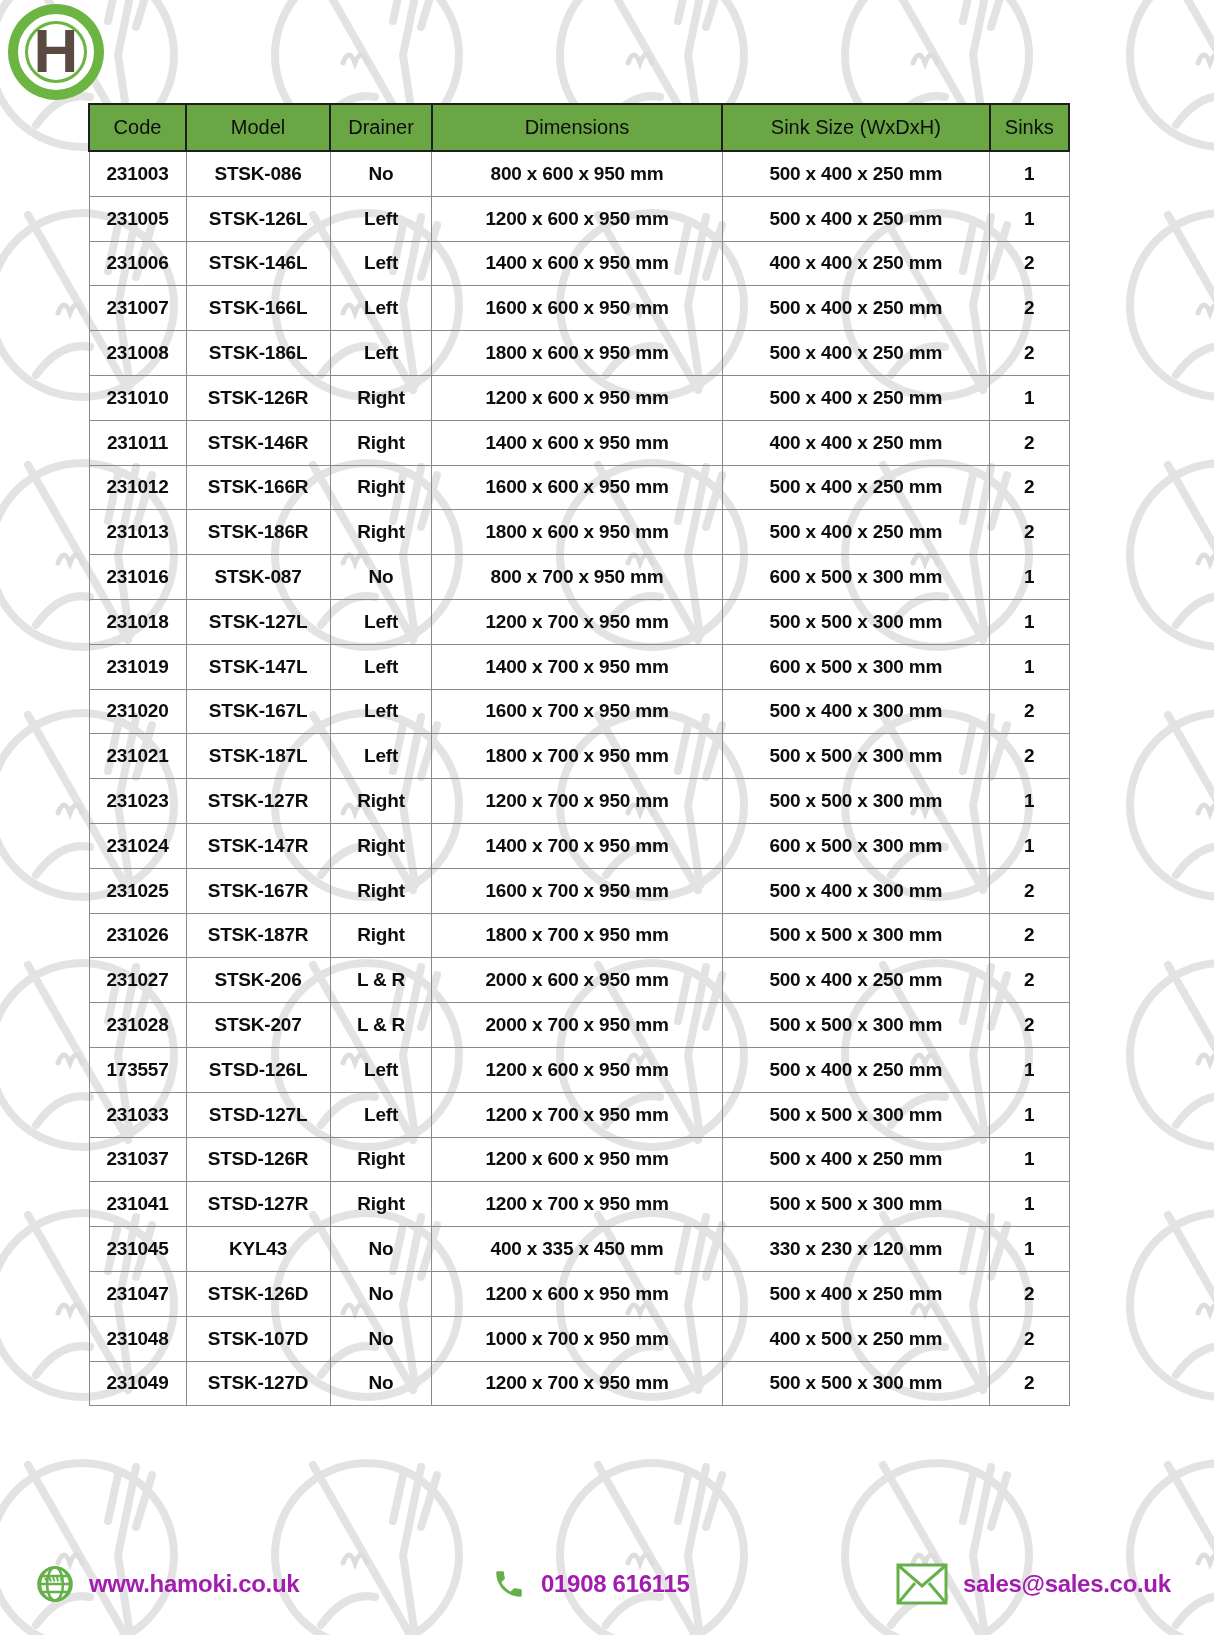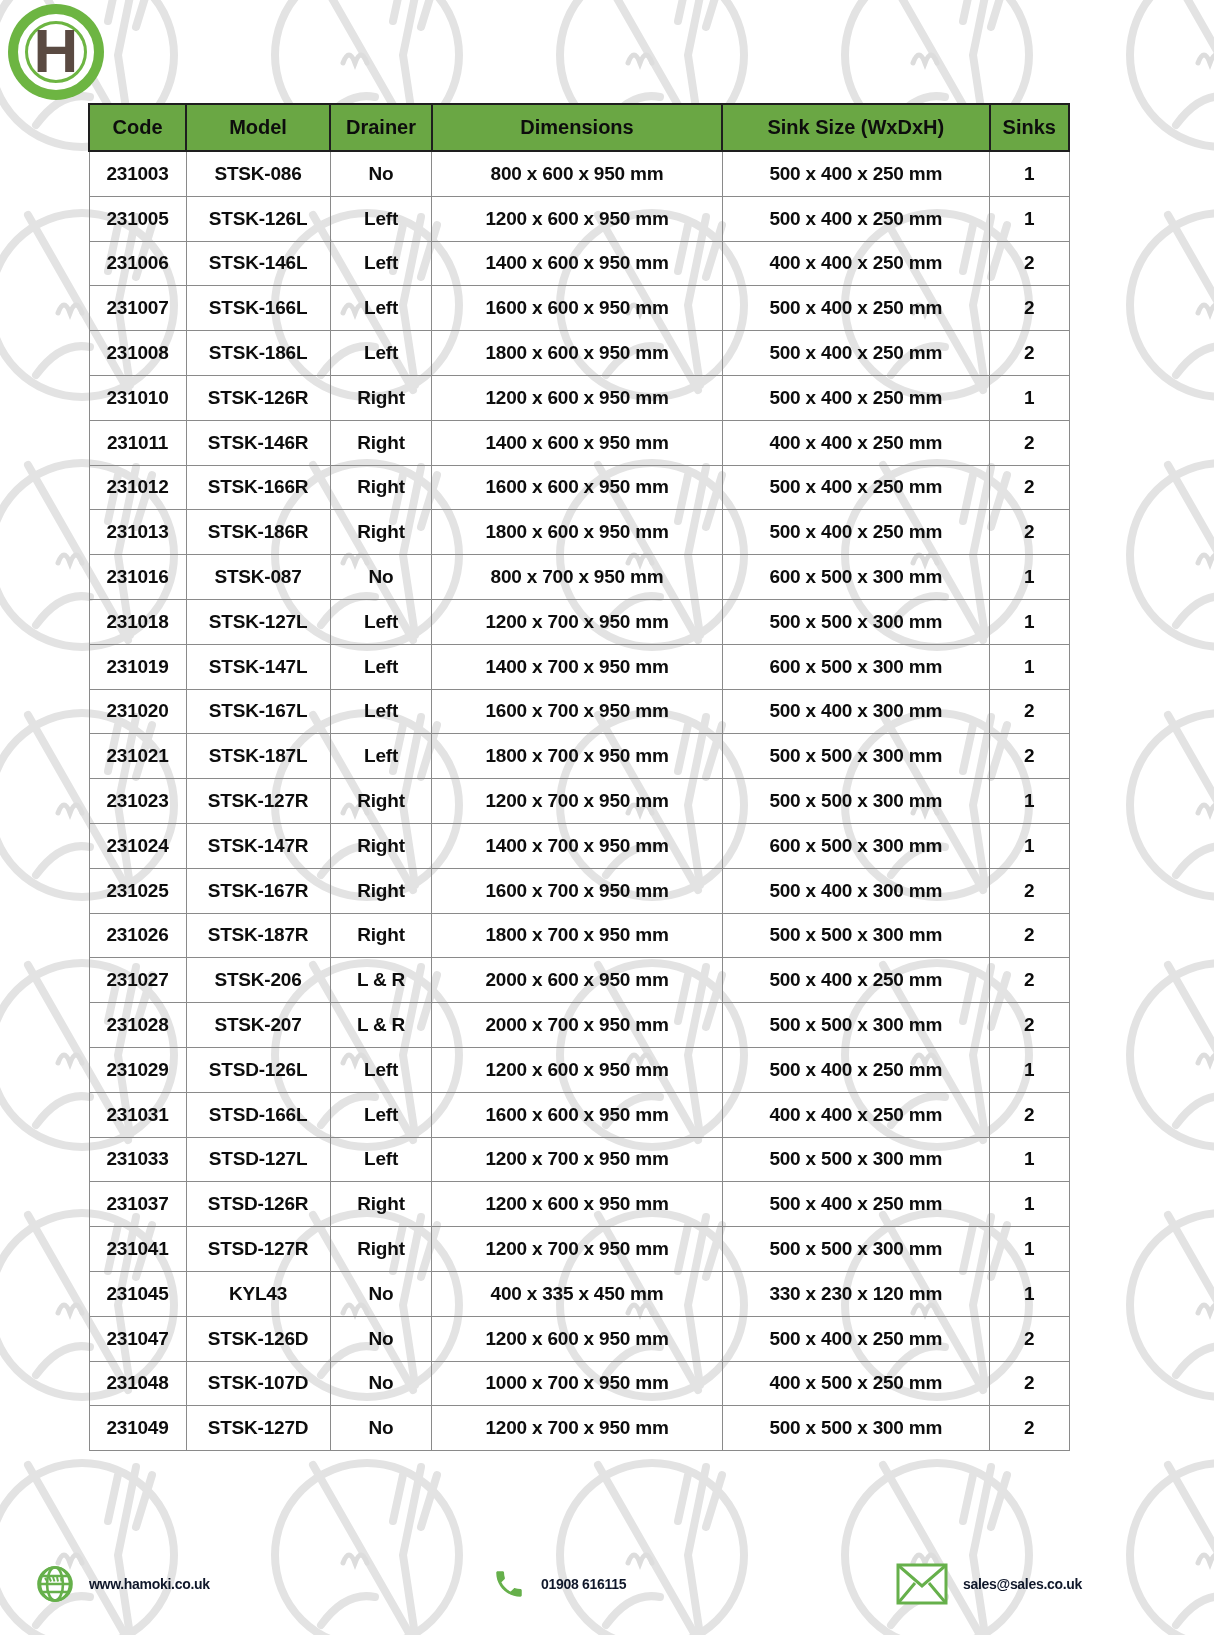--- a/index.html
+++ b/index.html
@@ -20,34 +20,34 @@
     transform:translateY(-1px);
   }
 
   
   table.products {
     position:absolute; left:88px; top:103px; width:982px; z-index:2;
     border-collapse:collapse; table-layout:fixed; background:transparent;
   }
   table.products th {
     background:var(--header-green,#6AA744); border:2px solid #1e1e1e;
-    height:45px; font-size:20px; font-weight:bold; color:#0d0d0d; padding:0 12px;
+    height:45px; font-size:20px; font-weight:normal; color:#0d0d0d; padding:0 12px;
   }
   table.products td {
     border:1px solid #8a8a8a; height:43.8px; text-align:center;
     font-size:19px; font-weight:bold; color:#0d0d0d; padding:0 2px;
     background:transparent; letter-spacing:-0.2px;
   }
 
   
   .footer-item {
     position:absolute; top:1556px; height:56px; display:flex; align-items:center; gap:15px; z-index:2;
   }
   .footer-item a {
-    color:#0f172a; font-size:14px; font-weight:bold; 
+    color:#a21caf; font-size:24px; font-weight:bold; 
     text-decoration-thickness:2.5px; text-underline-offset:6px; letter-spacing:-0.3px;
   }
   .fi-website { left:36px; }
   .fi-phone   { left:492px; }
   .fi-email   { left:896px; }
   .icon-svg { display:block; }
 </style>
 </head>
 <body>
 
@@ -253,34 +253,26 @@
         </tr>
         <tr>
           <td>231028</td>
           <td>STSK-207</td>
           <td>L &amp; R</td>
           <td>2000 x 700 x 950 mm</td>
           <td>500 x 500 x 300 mm</td>
           <td>2</td>
         </tr>
         <tr>
-          <td>231029</td>
+          <td>173557</td>
           <td>STSD-126L</td>
           <td>Left</td>
           <td>1200 x 600 x 950 mm</td>
           <td>500 x 400 x 250 mm</td>
           <td>1</td>
-        </tr>
-        <tr>
-          <td>231031</td>
-          <td>STSD-166L</td>
-          <td>Left</td>
-          <td>1600 x 600 x 950 mm</td>
-          <td>400 x 400 x 250 mm</td>
-          <td>2</td>
         </tr>
         <tr>
           <td>231033</td>
           <td>STSD-127L</td>
           <td>Left</td>
           <td>1200 x 700 x 950 mm</td>
           <td>500 x 500 x 300 mm</td>
           <td>1</td>
         </tr>
         <tr>

